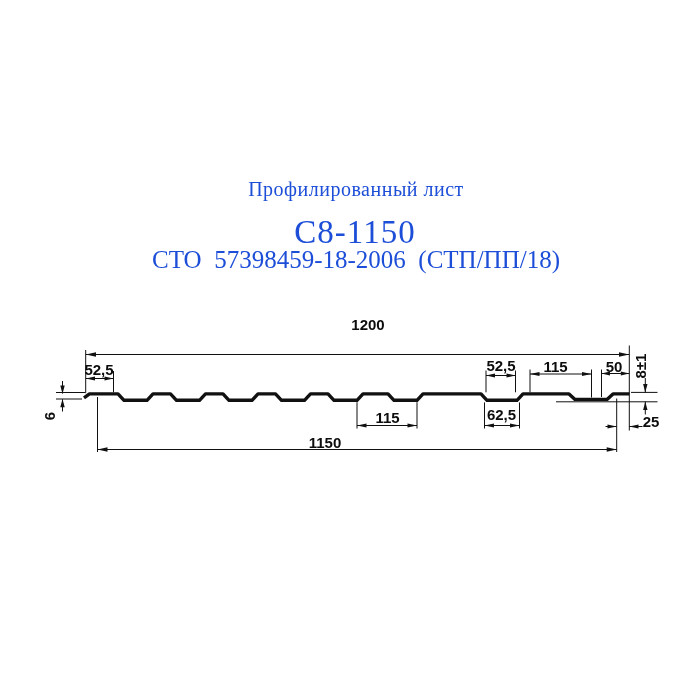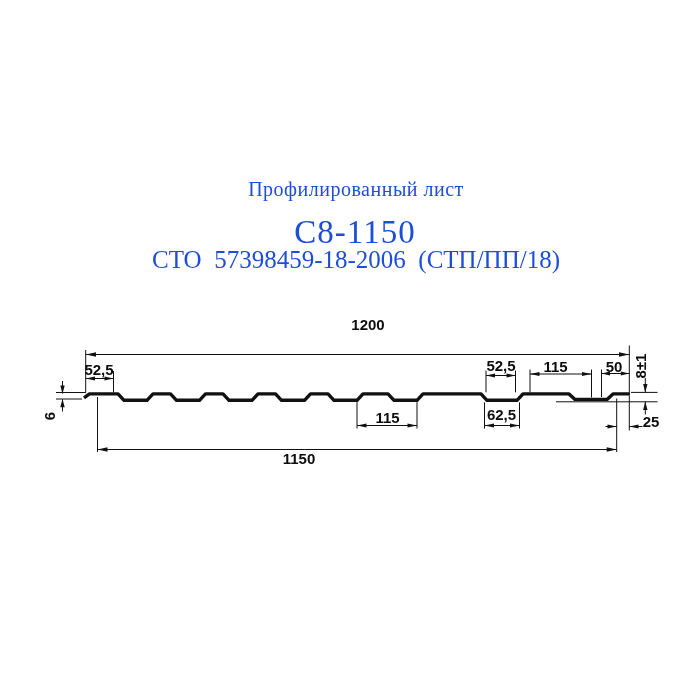--- a/index.html
+++ b/index.html
@@ -98,21 +98,21 @@
          H 328 L 334,400.3 H 357 L 363,393.9
          H 388 L 394,400.3 H 417 L 423,393.9
          H 481 L 487,400.3 H 517 L 523,393.9
          H 569 L 575,399.4 H 607 L 613,393.9
          H 629.4" stroke="#111" stroke-width="3.4" fill="none" stroke-linejoin="round" stroke-linecap="butt"></path>
   </svg>
 
   <div class="dim" style="left:356px;top:324px;margin-left:12px;">1200</div>
   <div class="dim" style="left:99px;top:369px;">52,5</div>
   <div class="dim rot" style="left:48.5px;top:415.5px;">6</div>
-  <div class="dim" style="left:299px;top:442px;margin-top:16px;">1150</div>
+  <div class="dim" style="left:325px;top:442px;">1150</div>
   <div class="dim" style="left:387.5px;top:417px;">115</div>
   <div class="dim" style="left:501.5px;top:414px;">62,5</div>
   <div class="dim" style="left:501px;top:364.5px;">52,5</div>
   <div class="dim" style="left:555.5px;top:366px;">115</div>
   <div class="dim" style="left:614px;top:365.5px;">50</div>
   <div class="dim rot" style="left:639.5px;top:366px;">8±1</div>
   <div class="dim" style="left:643px;top:420.5px;margin-left:8px;">25</div>
 
 </div>
 

